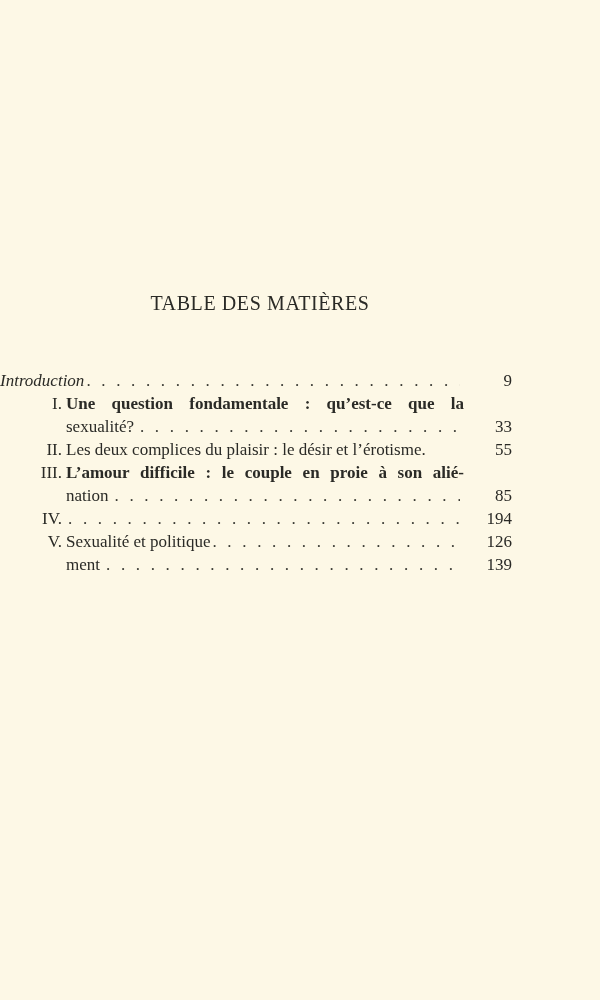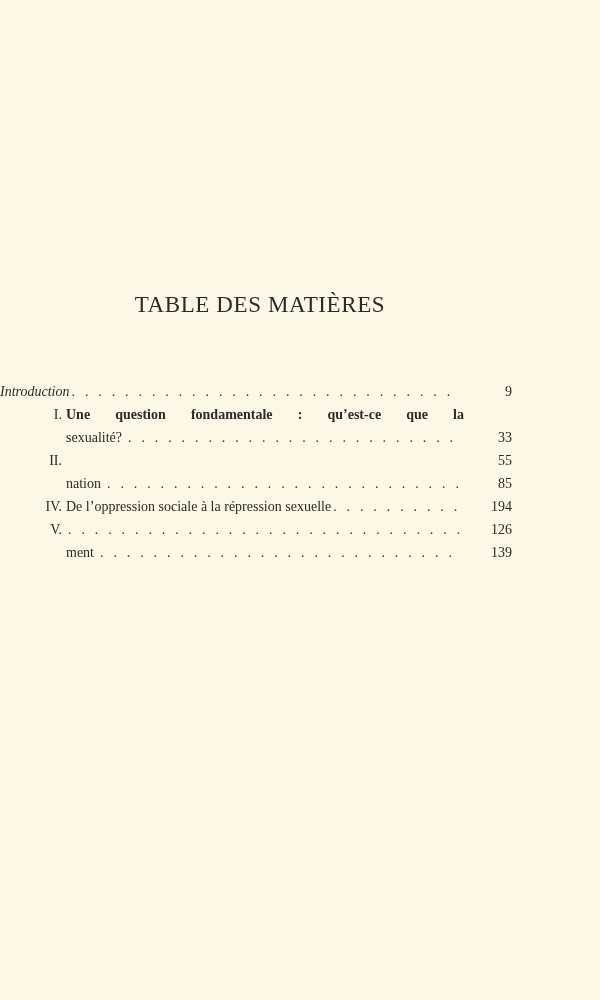--- a/index.html
+++ b/index.html
@@ -9,31 +9,31 @@
       position: relative;
       overflow: hidden;
       font-family: "Liberation Serif", "DejaVu Serif", serif;
       color: #2a2a26;
     }
     .title {
       position: absolute;
       left: 0; width: 600px;
       top: 292px;
       text-align: center;
-      font-size: 23px;
+      font-size: 20px;
       letter-spacing: 0.6px;
       margin-left: 20px;
       width: 480px;
     }
     .toc {
       position: absolute;
       left: 30px;
-      top: 380px;
+      top: 369px;
       width: 482px;
-      font-size: 14px;
+      font-size: 17px;
       line-height: 23px;
     }
     .entry {
       position: relative;
       margin-bottom: 0;
     }
     .line {
       display: flex;
       align-items: baseline;
       white-space: nowrap;
@@ -97,46 +97,51 @@
       <span class="num"></span>
       <span class="text">sexualité?</span>
       <span class="dots">. . . . . . . . . . . . . . . . . . . . . . . . . . . . . . . . . . . . . . . . . . . . . . . . . . . . . . . . . . . . . .</span>
       <span class="page">33</span>
     </div>
   </div>
 
   <div class="entry">
     <div class="line">
       <span class="num">II.</span>
+      <span class="text">Les deux complices du plaisir : le désir et l’érotisme.</span>
       <span class="gap-fill"></span>
       <span class="page">55</span>
     </div>
   </div>
 
   <div class="entry">
+    <div class="line">
+      <span class="num">III.</span>
+      <span class="text just">L’amour difficile : le couple en proie à son alié-</span>
+    </div>
     <div class="line">
       <span class="num"></span>
       <span class="text">nation</span>
       <span class="dots">. . . . . . . . . . . . . . . . . . . . . . . . . . . . . . . . . . . . . . . . . . . . . . . . . . . . . . . . . . . . . .</span>
       <span class="page">85</span>
     </div>
   </div>
 
   <div class="entry">
     <div class="line">
       <span class="num">IV.</span>
-      <span class="text">De l’oppression sociale à la répression sexuelle</span>
       <span class="dots tight">. . . . . . . . . . . . . . . . . . . . . . . . . . . . . . . . . . . . . . . . . . . . . . . . . . . . . . . . . . . . . .</span>
       <span class="page">194</span>
     </div>
   </div>
 
   <div class="entry">
     <div class="line">
       <span class="num">V.</span>
+      <span class="text">Sexualité et politique</span>
       <span class="dots tight">. . . . . . . . . . . . . . . . . . . . . . . . . . . . . . . . . . . . . . . . . . . . . . . . . . . . . . . . . . . . . .</span>
       <span class="page">126</span>
     </div>
   </div>
 
   <div class="entry">
     <div class="line">
       <span class="num"></span>
       <span class="text">ment</span>
       <span class="dots">. . . . . . . . . . . . . . . . . . . . . . . . . . . . . . . . . . . . . . . . . . . . . . . . . . . . . . . . . . . . . .</span>

